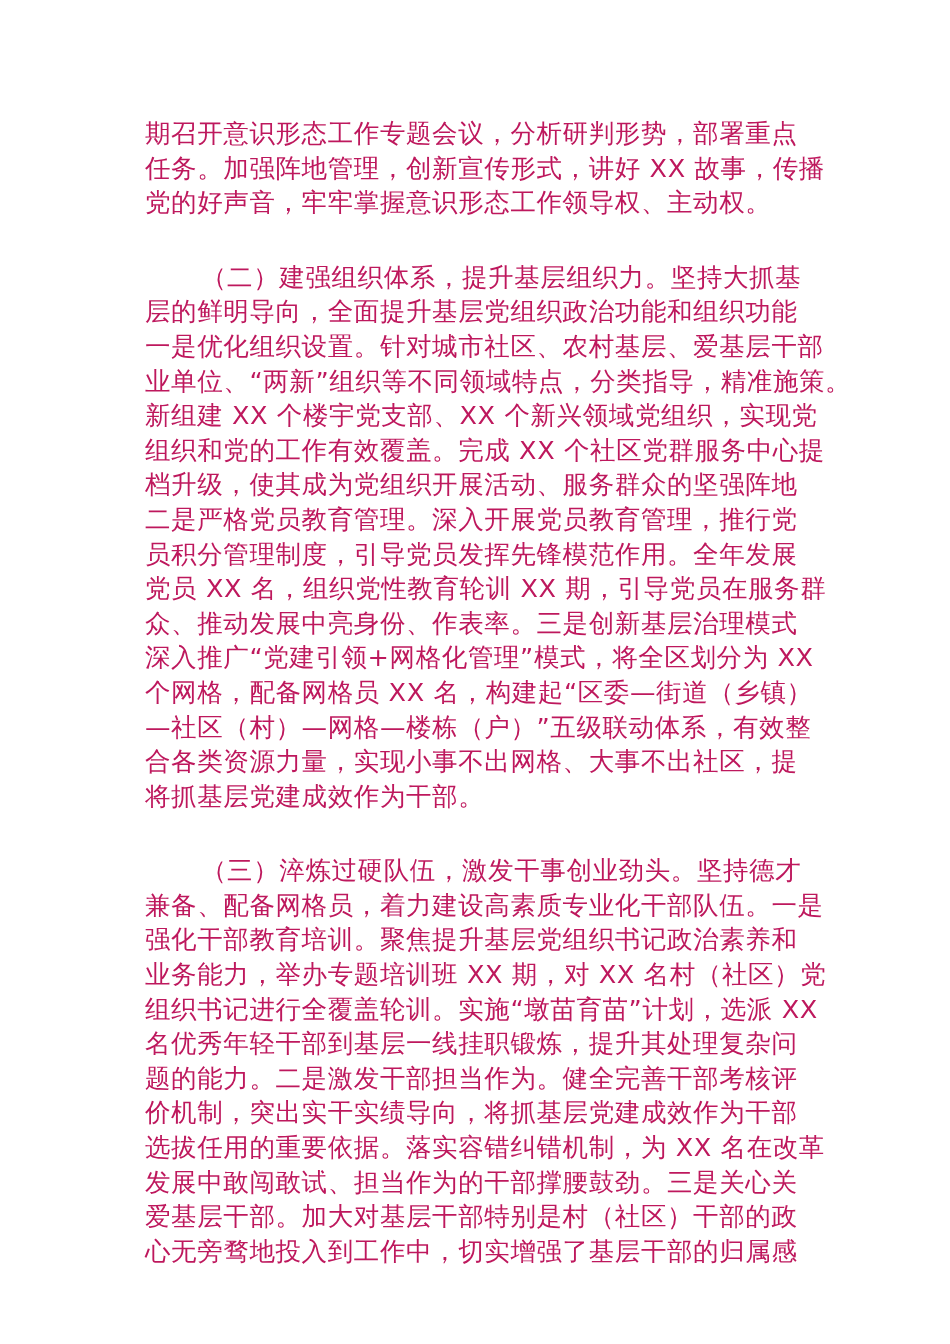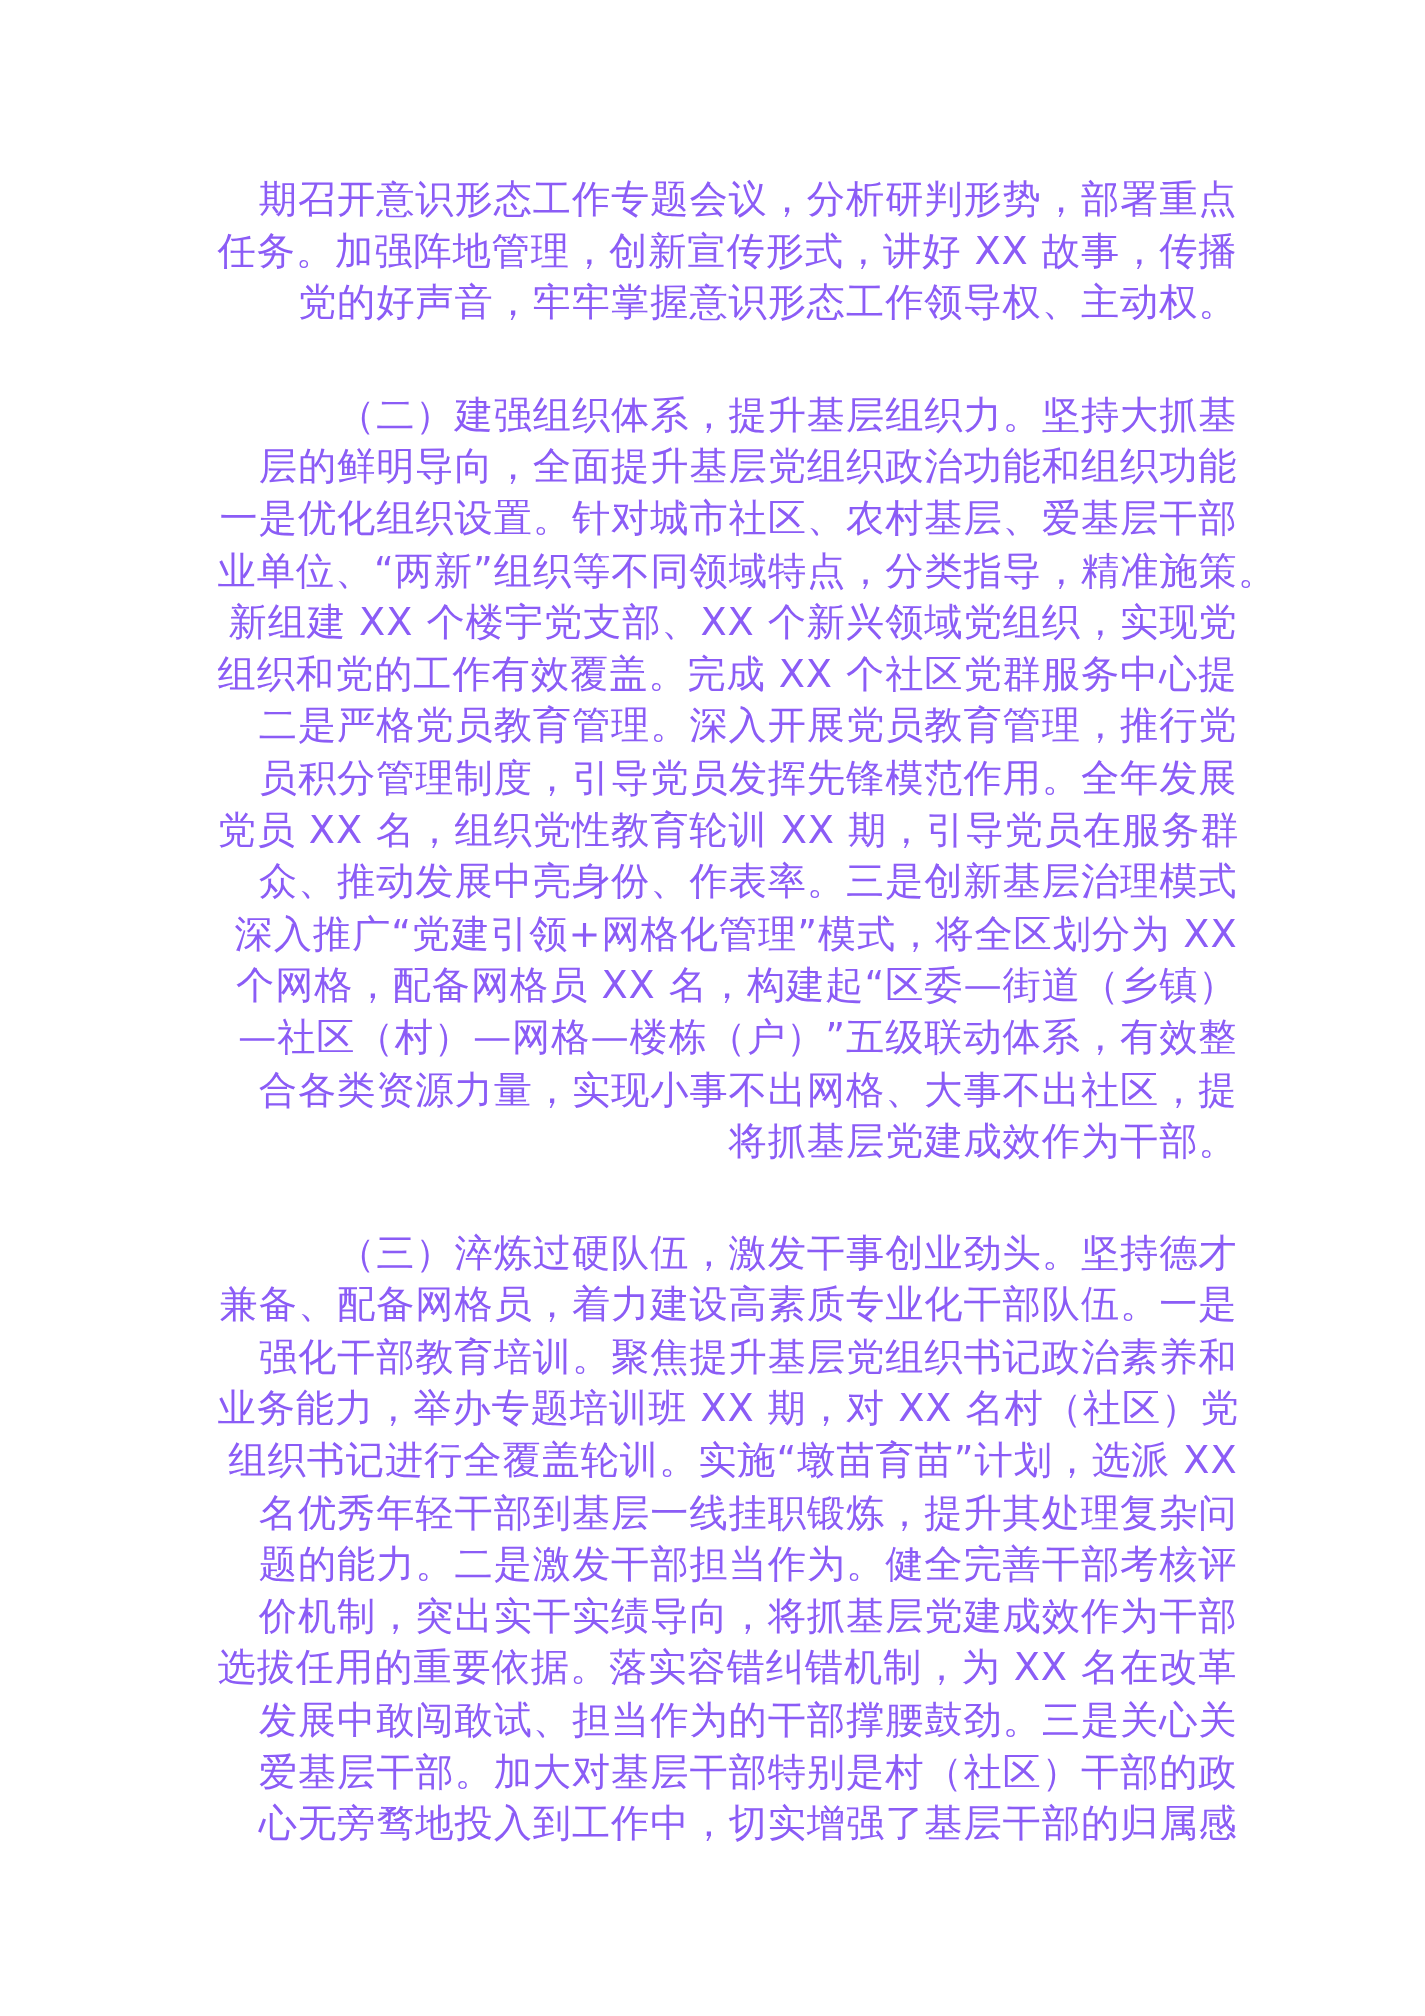--- a/index.html
+++ b/index.html
@@ -17,24 +17,23 @@
     position: absolute;
     left: 145px;
     top: 116px;
     width: 680px;
   }
   .line {
     font-family: "DejaVu Sans", "Liberation Sans", sans-serif;
     font-size: 25.5px;
     line-height: 34.6px;
     height: 34.6px;
-    color: #8b5cf6;
+    color: #be185d;
     white-space: nowrap;
     letter-spacing: 0.6px;
-    text-align: right;
   }
   .indent {
     padding-left: 56px;
     margin-top: 40px;
   }
 </style>
 </head>
 <body>
 
 <div class="page">
@@ -44,20 +43,21 @@
     <div class="line">党的好声音，牢牢掌握意识形态工作领导权、主动权。</div>
   </div>
 
   <div class="paragraph">
     <div class="line indent">（二）建强组织体系，提升基层组织力。坚持大抓基</div>
     <div class="line">层的鲜明导向，全面提升基层党组织政治功能和组织功能</div>
     <div class="line">一是优化组织设置。针对城市社区、农村基层、爱基层干部</div>
     <div class="line">业单位、“两新”组织等不同领域特点，分类指导，精准施策。</div>
     <div class="line">新组建 XX 个楼宇党支部、XX 个新兴领域党组织，实现党</div>
     <div class="line">组织和党的工作有效覆盖。完成 XX 个社区党群服务中心提</div>
+    <div class="line">档升级，使其成为党组织开展活动、服务群众的坚强阵地</div>
     <div class="line">二是严格党员教育管理。深入开展党员教育管理，推行党</div>
     <div class="line">员积分管理制度，引导党员发挥先锋模范作用。全年发展</div>
     <div class="line">党员 XX 名，组织党性教育轮训 XX 期，引导党员在服务群</div>
     <div class="line">众、推动发展中亮身份、作表率。三是创新基层治理模式</div>
     <div class="line">深入推广“党建引领+网格化管理”模式，将全区划分为 XX</div>
     <div class="line">个网格，配备网格员 XX 名，构建起“区委—街道（乡镇）</div>
     <div class="line">—社区（村）—网格—楼栋（户）”五级联动体系，有效整</div>
     <div class="line">合各类资源力量，实现小事不出网格、大事不出社区，提</div>
     <div class="line">将抓基层党建成效作为干部。</div>
   </div>

